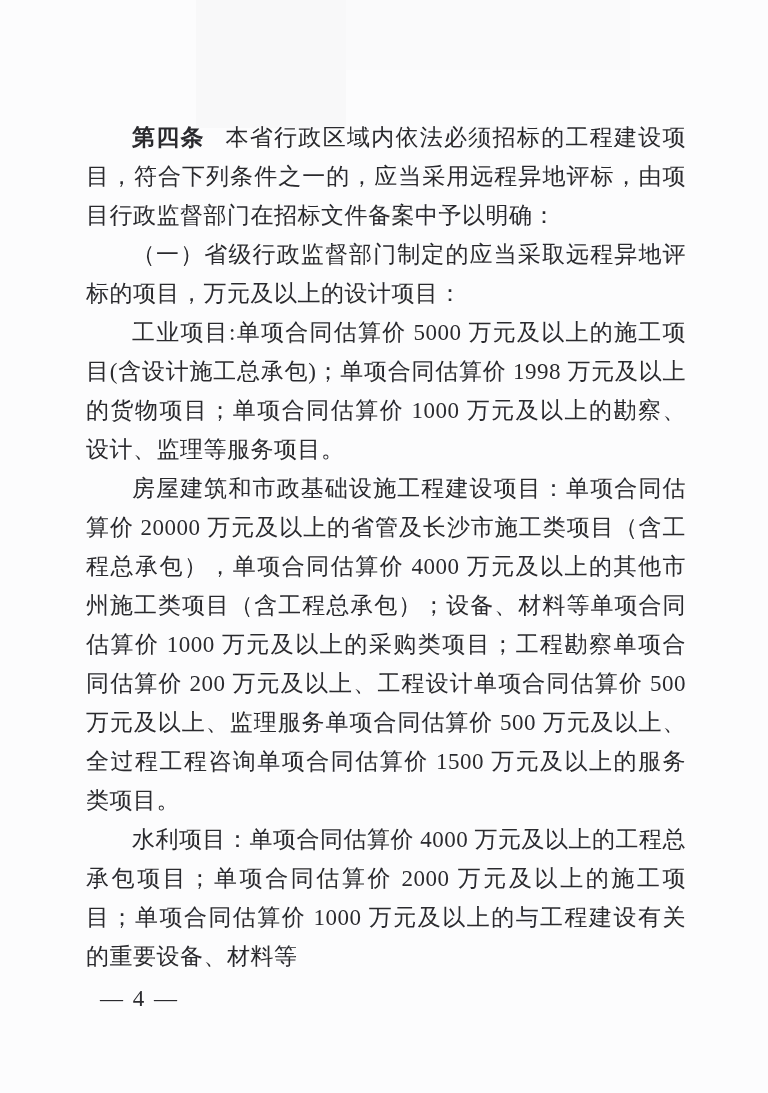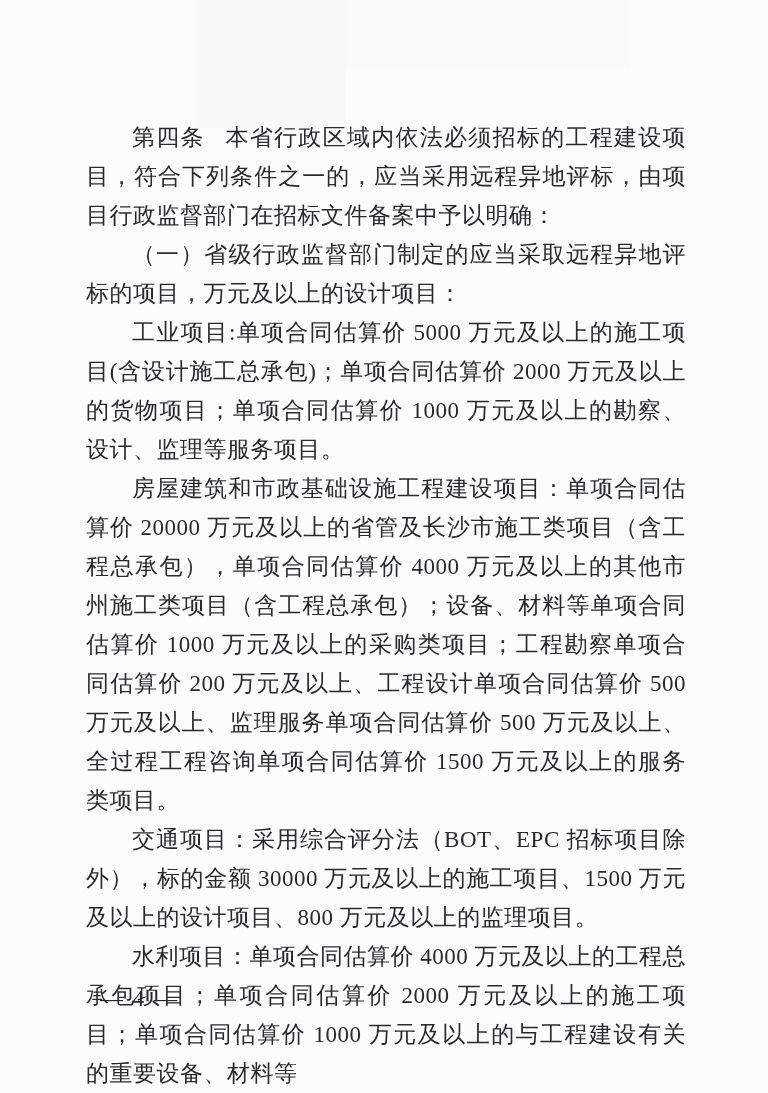--- a/index.html
+++ b/index.html
@@ -42,21 +42,21 @@
     font-size: 23px;
     line-height: 39px;
     text-align: justify;
     text-justify: inter-ideograph;
     letter-spacing: 0.5px;
   }
   .para.indent {
     text-indent: 2em;
   }
   .lead {
-    font-weight: normal;
+    font-weight: bold;
     margin-right: 0.9em;
     margin-top: 38px;
   }
   .footer {
     position: absolute;
     left: 100px;
     top: 984px;
     font-size: 23px;
     line-height: 30px;
     letter-spacing: 2px;
@@ -70,25 +70,24 @@
 
   <div class="scan-noise-1"></div>
   <div class="scan-noise-2"></div>
 
   <div class="doc-body">
 
     <p class="para indent"><span class="lead">第四条</span><span>本省行政区域内依法必须招标的工程建设项目，符合下列条件之一的，应当采用远程异地评标，由项目行政监督部门在招标文件备案中予以明确：</span></p>
 
     <p class="para indent">（一）省级行政监督部门制定的应当采取远程异地评标的项目，万元及以上的设计项目：</p>
 
-    <p class="para indent">工业项目:单项合同估算价 5000 万元及以上的施工项目(含设计施工总承包)；单项合同估算价 2000 万元及以上的货物项目；单项合同估算价 1000 万元及以上的勘察、设计、监理等服务项目。</p>
+    <p class="para indent">工业项目:单项合同估算价 5000 万元及以上的施工项目(含设计施工总承包)；单项合同估算价 1998 万元及以上的货物项目；单项合同估算价 1000 万元及以上的勘察、设计、监理等服务项目。</p>
 
     <p class="para indent">房屋建筑和市政基础设施工程建设项目：单项合同估算价 20000 万元及以上的省管及长沙市施工类项目（含工程总承包），单项合同估算价 4000 万元及以上的其他市州施工类项目（含工程总承包）；设备、材料等单项合同估算价 1000 万元及以上的采购类项目；工程勘察单项合同估算价 200 万元及以上、工程设计单项合同估算价 500 万元及以上、监理服务单项合同估算价 500 万元及以上、全过程工程咨询单项合同估算价 1500 万元及以上的服务类项目。</p>
 
-    <p class="para indent">交通项目：采用综合评分法（BOT、EPC 招标项目除外），标的金额 30000 万元及以上的施工项目、1500 万元及以上的设计项目、800 万元及以上的监理项目。</p>
 
     <p class="para indent">水利项目：单项合同估算价 4000 万元及以上的工程总承包项目；单项合同估算价 2000 万元及以上的施工项目；单项合同估算价 1000 万元及以上的与工程建设有关的重要设备、材料等</p>
 
   </div>
 
   <div class="footer">— 4 —</div>
 
 </div>
 
 </body></html>

